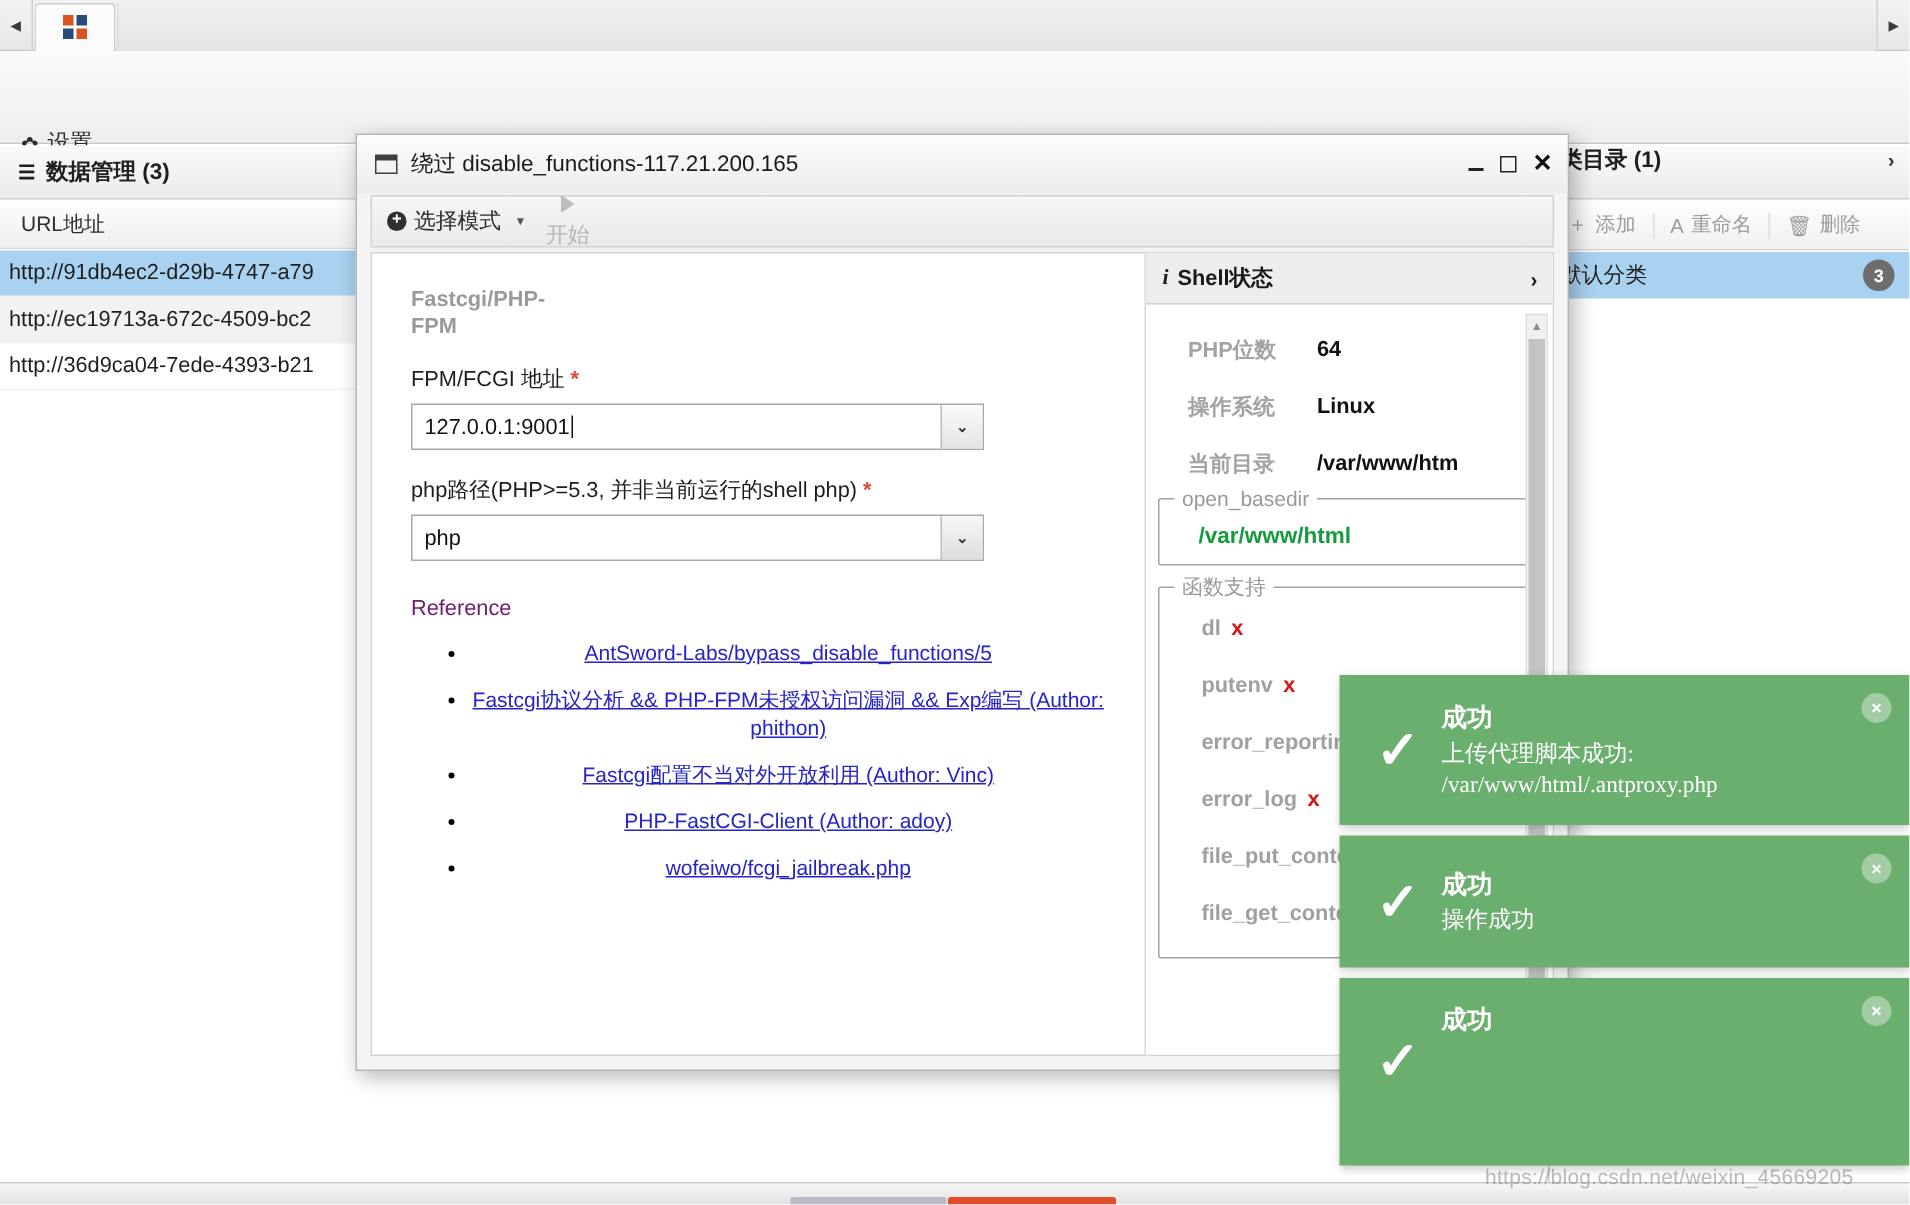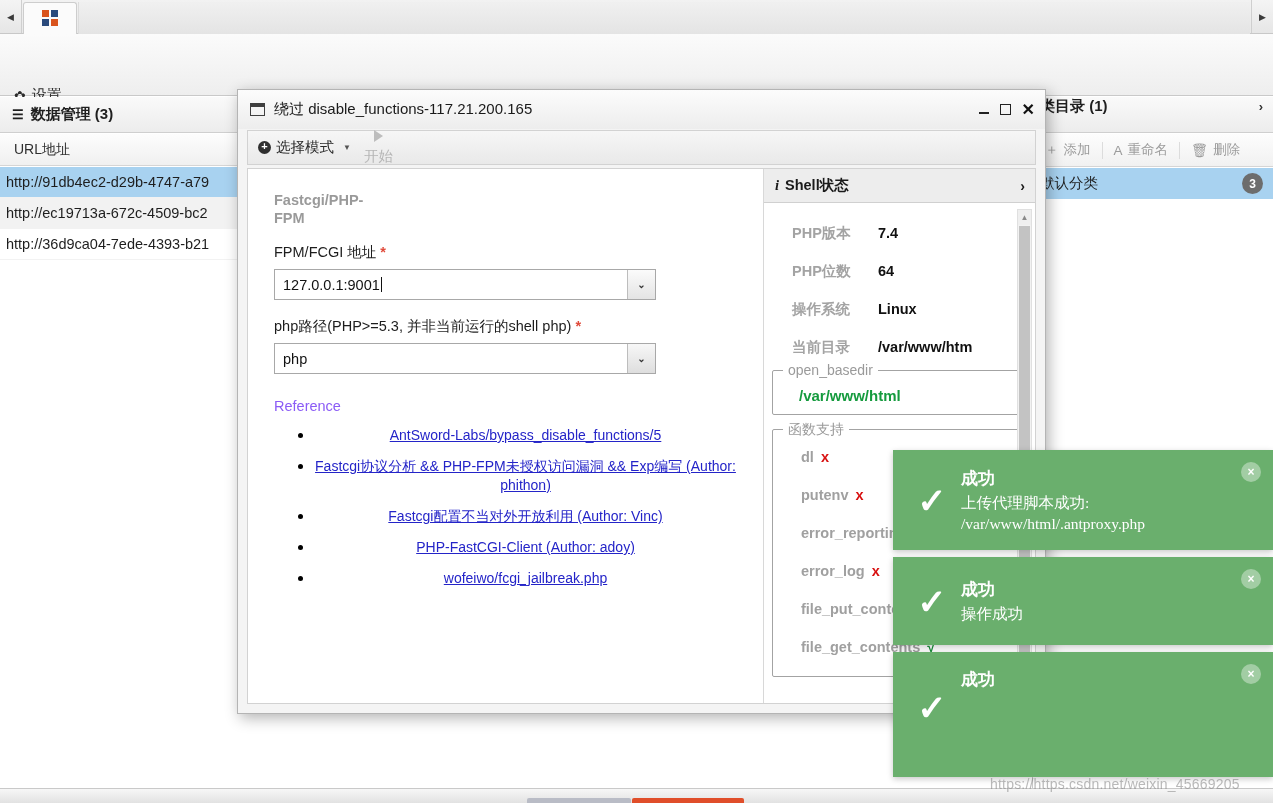--- a/index.html
+++ b/index.html
@@ -217,21 +217,21 @@
     border-left: 1px solid #bdbdbd;
     display: flex; align-items: center; justify-content: center;
     font-size: 10px; color: #333;
   }
   .caretbox-alt { background: linear-gradient(#f7f7f7, #dedede); }
   .caret-glyph { font-weight: bold; }
   .text-cursor {
     display: inline-block; width: 1px; height: 15px; background: #111;
     margin-left: 1px; vertical-align: -2px;
   }
-  .ref-title { font-size: 14.5px; color: #8b5cf6; margin: 24px 0 12px 0; }
+  .ref-title { font-size: 14.5px; color: #701a75; margin: 24px 0 12px 0; }
   .ref-list { list-style: disc; padding-left: 40px; }
   .ref-list li { margin-bottom: 12px; text-align: center; }
   .ref-list a {
     color: #2424c8; text-decoration: underline; font-size: 14px; line-height: 19px;
     cursor: pointer;
   }
 
   
   .shell-col { flex: 1; position: relative; background: #fff; }
   .shell-head {
@@ -456,24 +456,20 @@
         </ul>
       </div>
 
       <div class="shell-col">
         <div class="shell-head">
           <span class="info-i">i</span>
           <span>Shell状态</span>
           <span class="chev">›</span>
         </div>
         <div class="shell-body">
-          <div class="kv">
-            <span class="k">PHP版本</span>
-            <span class="v">7.4</span>
-          </div>
           <div class="kv">
             <span class="k">PHP位数</span>
             <span class="v">64</span>
           </div>
           <div class="kv">
             <span class="k">操作系统</span>
             <span class="v">Linux</span>
           </div>
           <div class="kv">
             <span class="k">当前目录</span>
@@ -542,14 +538,14 @@
   </div>
 
   <div class="toast" id="toast3">
     <span class="check">✓</span>
     <span class="tbody">
       <span class="ttitle" style="display:block">成功</span>
     </span>
     <span class="tclose">×</span>
   </div>
 
-  <div class="watermark">https://https.csdn.net/weixin_45669205</div>
+  <div class="watermark">https://blog.csdn.net/weixin_45669205</div>
 </div>
 
 </body></html>

